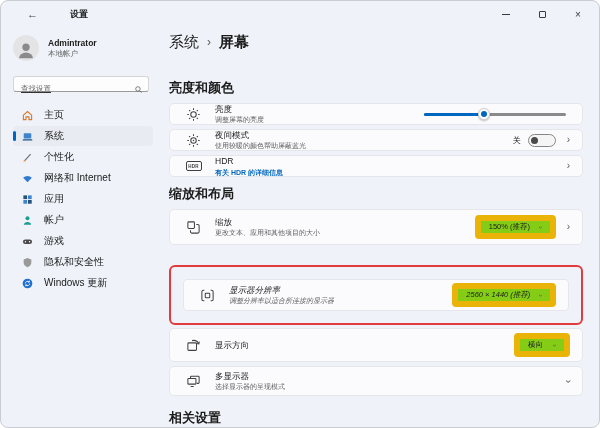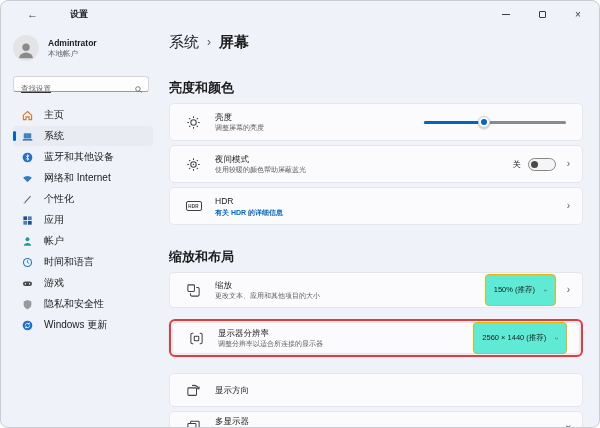--- a/index.html
+++ b/index.html
@@ -34,27 +34,27 @@
   .nav-ic { width:11px; height:11px; flex:0 0 11px; display:flex; align-items:center; justify-content:center; }
 
   
   .content { flex:1; padding:0 16px 0 10px; }
   .breadcrumb { margin-top:4px; height:22px; display:flex; align-items:center; }
   .bc-parent { font-size:15px; color:#1b1b1b; cursor:pointer; }
   .bc-sep { font-size:12px; color:#5a5a5a; margin:0 8px; }
   .bc-current { font-size:15px; font-weight:600; color:#1b1b1b; }
   .section-label { font-size:13px; font-weight:bold; color:#1b1b1b; }
   .sec-1 { margin-top:26px; }
-  .sec-2 { margin-top:23px; }
+  .sec-2 { margin-top:8px; }
   .sec-3 { margin-top:13px; }
 
   .card { display:flex; align-items:center; background:#fbfbfd; border:1px solid #e4e6ea; border-radius:5px; padding:0 12px 0 15px; }
-  .h38 { height:38px; margin-top:4px; }
+  .h38 { height:22px; margin-top:4px; }
   .h36 { height:36px; margin-top:2px; }
-  .h34 { height:34px; margin-top:16px; }
+  .h34 { height:34px; margin-top:3px; }
   .h32 { height:32px; }
   .h30 { height:30px; margin-top:4px; }
   .card.first { margin-top:6px; }
   .row-ic { width:17px; flex:0 0 17px; display:flex; align-items:center; justify-content:center; margin-right:13px; }
   .row-text { display:flex; flex-direction:column; justify-content:center; gap:2px; }
   .row-title { font-size:8.5px; color:#1b1b1b; line-height:10px; }
   .row-sub { font-size:7px; color:#5f5f5f; line-height:8px; }
   .row-link { font-size:7px; font-weight:600; color:#0067c0; line-height:9px; cursor:pointer; }
   .spacer { flex:1; }
   .chev { font-size:10px; color:#5a5a5a; line-height:1; cursor:pointer; }
@@ -67,26 +67,26 @@
   .slider .fill { position:absolute; top:5px; left:0; height:3px; border-radius:2px; background:#0067c0; }
   .slider .thumb { position:absolute; top:0; width:12px; height:12px; border-radius:50%; background:#fff; border:1px solid #cfcfcf; box-shadow:0 1px 2px rgba(0,0,0,.25); transform:translateX(-6px); }
   .slider .thumb::after { content:""; position:absolute; left:2px; top:2px; width:6px; height:6px; border-radius:50%; background:#0067c0; }
 
   
   .toggle-state { font-size:8px; color:#1b1b1b; margin-right:7px; }
   .toggle { position:relative; width:28px; height:13px; border:1px solid #868686; border-radius:7px; background:#f5f5f5; margin-right:11px; cursor:pointer; }
   .toggle .knob { position:absolute; left:2px; top:2px; width:7px; height:7px; border-radius:50%; background:#4a4a4a; }
 
   
-  .dropdown { display:flex; align-items:center; justify-content:space-between; gap:9px; min-width:56px; height:32px; padding:0 8px; background:#5eead4; border:1px solid #eab308; border-radius:4px; cursor:pointer; }
+  .dropdown { display:flex; align-items:center; justify-content:space-between; gap:9px; min-width:56px; height:24px; padding:0 8px; background:#84cc16; border:6px solid #eab308; border-radius:4px; cursor:pointer; }
   .dd-label { font-size:7.5px; color:#1b1b1b; white-space:nowrap; }
   .dd-chev { display:inline-block; transform:rotate(90deg); font-size:8px; color:#5a5a5a; }
 
   
-  .hl-red { margin-top:11px; border:2px solid #e23b3b; border-radius:6px; padding:1px; }
+  .hl-red { margin-top:20px; border:2px solid #e23b3b; border-radius:6px; padding:12px;font-style:italic; }
   .hl-red .card { margin-top:0; border-radius:4px; }
 
   
   .hdr-badge { width:16px; height:10px; border:1px solid #3f3f3f; border-radius:2px; font-size:4.5px; font-weight:bold; color:#3f3f3f; display:flex; align-items:center; justify-content:center; letter-spacing:.2px; }
 </style>
 </head>
 <body>
 
 <div class="window">
 
@@ -144,72 +144,53 @@
               <svg width="11" height="11" viewBox="0 0 16 16">
                 <rect x="2.5" y="3.2" width="11" height="7.6" rx="1" fill="#3f84c9"></rect>
                 <rect x="1" y="12" width="14" height="1.9" rx="0.9" fill="#17558e"></rect>
               </svg>
             </span>
           <span class="lbl">系统</span>
         </div>
         <div class="nav-item">
           <span class="nav-ic">
               <svg width="11" height="11" viewBox="0 0 16 16">
-                <circle cx="8" cy="8" r="7" fill="#1f6fce"></circle>
-                <path d="M5.8 5.2 L10.2 10.6 L8 12.2 V3.8 L10.2 5.4 L5.8 10.8" stroke="#fff" stroke-width="1.1" fill="none"></path>
-              </svg>
-            </span>
-          <span class="lbl">蓝牙和其他设备</span>
-        </div>
-        <div class="nav-item">
-          <span class="nav-ic">
-              <svg width="11" height="11" viewBox="0 0 16 16">
-                <path d="M8 13.5 L1.6 7 A9.2 9.2 0 0 1 14.4 7 Z" fill="#2f7bd1"></path>
-              </svg>
-            </span>
-          <span class="lbl">网络和 Internet</span>
-        </div>
-        <div class="nav-item">
-          <span class="nav-ic">
-              <svg width="11" height="11" viewBox="0 0 16 16">
                 <path d="M4 12.5 L12.5 3" stroke="#6a6a6a" stroke-width="1.6"></path>
                 <path d="M2 14.2 L5.4 13.6 L3 11.3 Z" fill="#e8913c"></path>
               </svg>
             </span>
           <span class="lbl">个性化</span>
+        </div>
+        <div class="nav-item">
+          <span class="nav-ic">
+              <svg width="11" height="11" viewBox="0 0 16 16">
+                <path d="M8 13.5 L1.6 7 A9.2 9.2 0 0 1 14.4 7 Z" fill="#2f7bd1"></path>
+              </svg>
+            </span>
+          <span class="lbl">网络和 Internet</span>
         </div>
         <div class="nav-item">
           <span class="nav-ic">
               <svg width="11" height="11" viewBox="0 0 16 16">
                 <rect x="2" y="2" width="5.4" height="5.4" fill="#27507c"></rect>
                 <rect x="8.7" y="2" width="5.4" height="5.4" fill="#3d82cc"></rect>
                 <rect x="2" y="8.7" width="5.4" height="5.4" fill="#3d82cc"></rect>
                 <rect x="8.7" y="8.7" width="5.4" height="5.4" fill="#27507c"></rect>
               </svg>
             </span>
           <span class="lbl">应用</span>
         </div>
         <div class="nav-item">
           <span class="nav-ic">
               <svg width="11" height="11" viewBox="0 0 16 16">
                 <circle cx="8" cy="4.8" r="2.9" fill="#1c9e8f"></circle>
                 <path d="M2.6 14 a5.5 4.6 0 0 1 10.8 0 Z" fill="#1c9e8f"></path>
               </svg>
             </span>
           <span class="lbl">帐户</span>
-        </div>
-        <div class="nav-item">
-          <span class="nav-ic">
-              <svg width="11" height="11" viewBox="0 0 16 16">
-                <circle cx="8" cy="8" r="6.6" fill="#2c72b8"></circle>
-                <circle cx="8" cy="8" r="5" fill="#eaf2fb"></circle>
-                <path d="M8 4.6 V8 L10.4 9.6" stroke="#2c72b8" stroke-width="1.2" fill="none"></path>
-              </svg>
-            </span>
-          <span class="lbl">时间和语言</span>
         </div>
         <div class="nav-item">
           <span class="nav-ic">
               <svg width="11" height="11" viewBox="0 0 16 16">
                 <rect x="1.4" y="5" width="13.2" height="6.6" rx="3.3" fill="#4a4a4a"></rect>
                 <circle cx="5" cy="8.3" r="1" fill="#fff"></circle>
                 <circle cx="11" cy="8.3" r="1" fill="#fff"></circle>
               </svg>
             </span>
           <span class="lbl">游戏</span>
@@ -344,20 +325,24 @@
           <svg width="15" height="15" viewBox="0 0 16 16" fill="none" stroke="#404040" stroke-width="1.1">
               <rect x="2" y="5.2" width="9.2" height="8" rx="1"></rect>
               <path d="M6.5 2.8 A6.2 6.2 0 0 1 13.6 6.2"></path>
               <path d="M14.2 3.8 L13.7 6.4 L11.2 5.9"></path>
             </svg>
         </span>
         <span class="row-text">
           <span class="row-title">显示方向</span>
         </span>
         <span class="spacer"></span>
+        <span class="dropdown">
+          <span class="dd-label">横向</span>
+          <span class="dd-chev">›</span>
+        </span>
       </div>
 
       <div class="card h30">
         <span class="row-ic">
           <svg width="15" height="15" viewBox="0 0 16 16" fill="none" stroke="#404040" stroke-width="1.1">
               <path d="M4.8 4.4 V3.4 A1 1 0 0 1 5.8 2.4 H13 A1 1 0 0 1 14 3.4 V9 A1 1 0 0 1 13 10 H11.4"></path>
               <rect x="2" y="4.8" width="8.6" height="6" rx="0.8"></rect>
               <path d="M5 13.4 H8.2"></path>
             </svg>
         </span>

